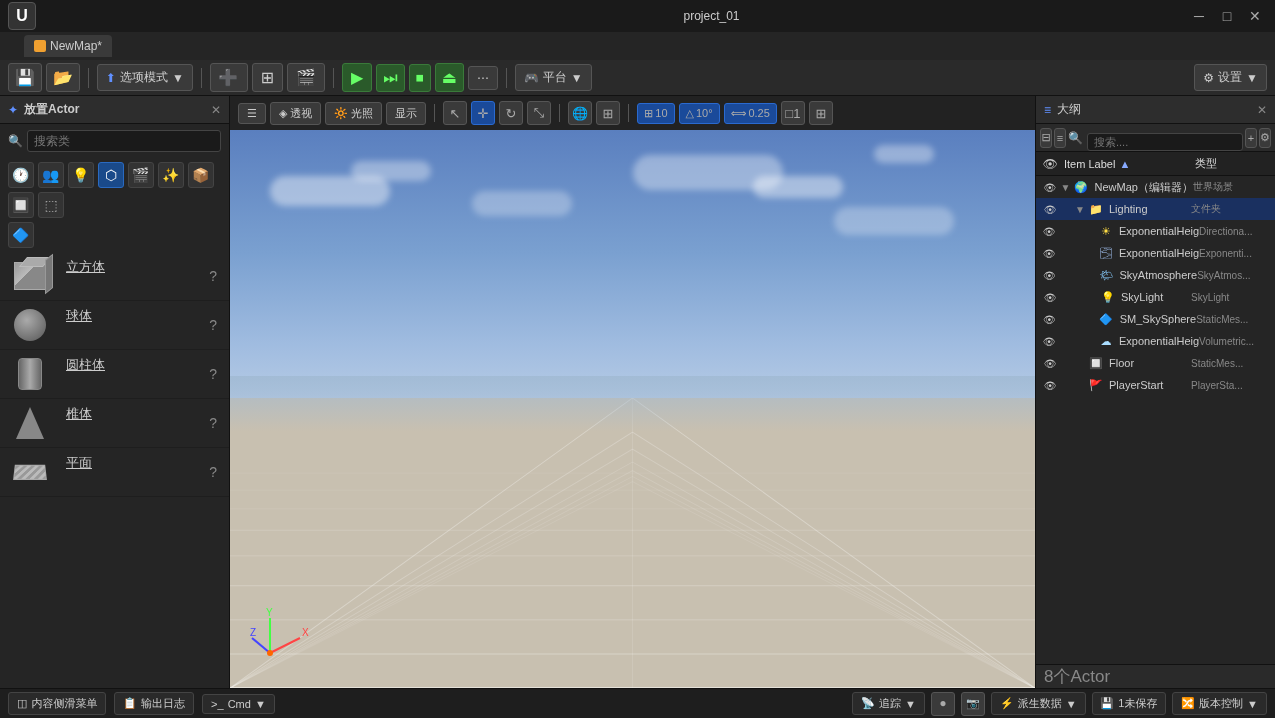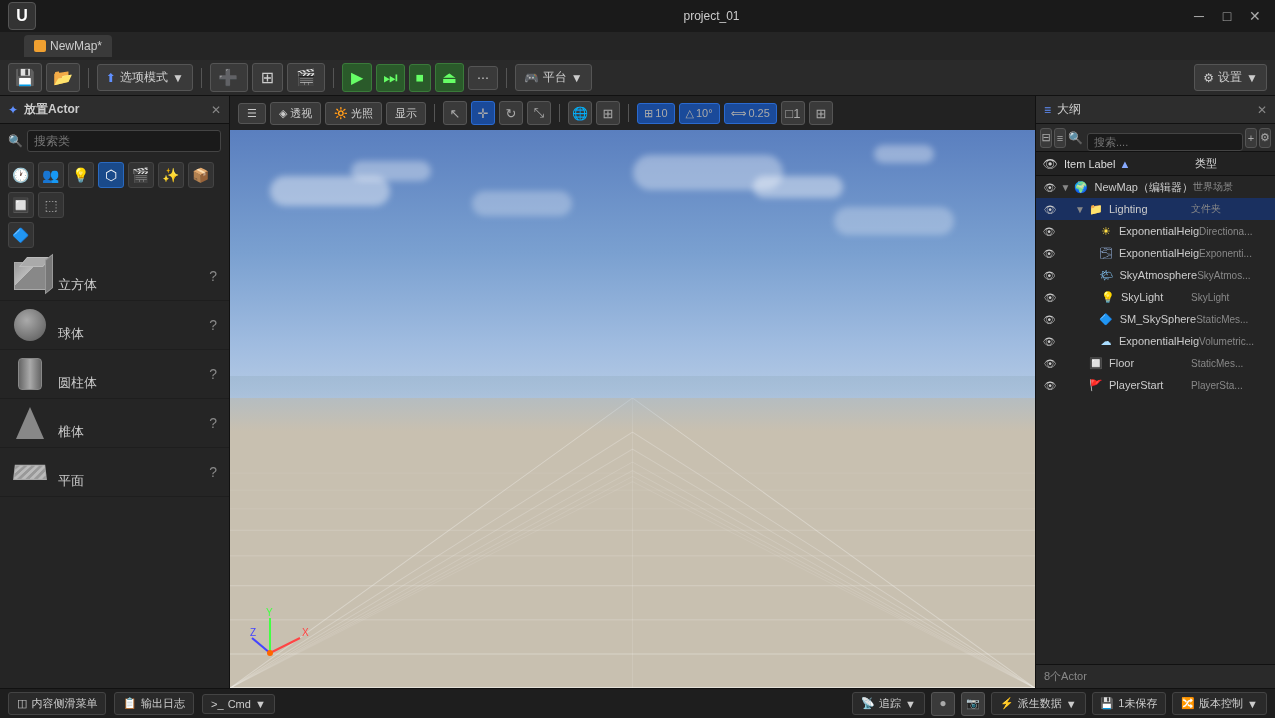--- a/index.html
+++ b/index.html
@@ -68,21 +68,21 @@
     #left-panel .icon-row {
       display: flex; align-items: center; padding: 4px 8px; gap: 4px; flex-wrap: wrap;
     }
     .icon-btn { width: 26px; height: 26px; display: flex; align-items: center; justify-content: center; background: #333; border-radius: 3px; cursor: pointer; color: #aaa; font-size: 14px; border: 1px solid #444; }
     .icon-btn.active { background: #1a4a8a; border-color: #2a6ac0; color: #fff; }
     .shape-label { text-align: center; color: #999; font-size: 11px; padding: 4px 0 2px; }
     .shape-item {
       display: flex; align-items: center; justify-content: space-between;
       padding: 6px 12px; cursor: pointer; border-bottom: 1px solid #1e1e1e;
     }
-    .shape-item .shape-left { display: flex; align-items: flex-end; gap: 10px; }
+    .shape-item .shape-left { display: flex; align-items: flex-start; gap: 18px; text-decoration: underline; }
     .shape-icon { width: 36px; height: 36px; display: flex; align-items: center; justify-content: center; }
     .shape-name { color: #ccc; font-size: 13px; }
     .help-btn { color: #888; font-size: 14px; }
 
     
     .sphere-shape { width: 32px; height: 32px; background: radial-gradient(circle at 40% 35%, #aaa, #555); border-radius: 50%; }
 
     
     .cylinder-shape { width: 24px; height: 32px; background: linear-gradient(to right, #666, #aaa, #666); border-radius: 4px; border: 1px solid #888; }
 
@@ -182,21 +182,21 @@
       padding: 0 4px; cursor: pointer; font-size: 11px; color: #ccc;
     }
     .tree-item .expand-icon { width: 12px; height: 12px; display: flex; align-items: center; justify-content: center; color: #888; font-size: 10px; cursor: pointer; }
     .tree-item .item-icon { width: 16px; height: 16px; display: flex; align-items: center; justify-content: center; margin-right: 3px; }
     .tree-item .item-name { flex: 1; white-space: nowrap; overflow: hidden; text-overflow: ellipsis; }
     .tree-item .item-type { width: 80px; color: #888; font-size: 10px; white-space: nowrap; overflow: hidden; text-overflow: ellipsis; }
 
     .outliner-footer {
       height: 24px; background: #2a2a2a; border-top: 1px solid #111;
       display: flex; align-items: center; padding: 0 8px;
-      font-size: 11px; color: #888;
+      font-size: 17px; color: #888;
     }
 
     
     #statusbar {
       width: 100%; height: 30px; background: #1e1e1e;
       display: flex; align-items: center; padding: 0 8px; gap: 8px;
       border-top: 1px solid #111;
     }
     .status-btn {
       display: flex; align-items: center; gap: 4px;

